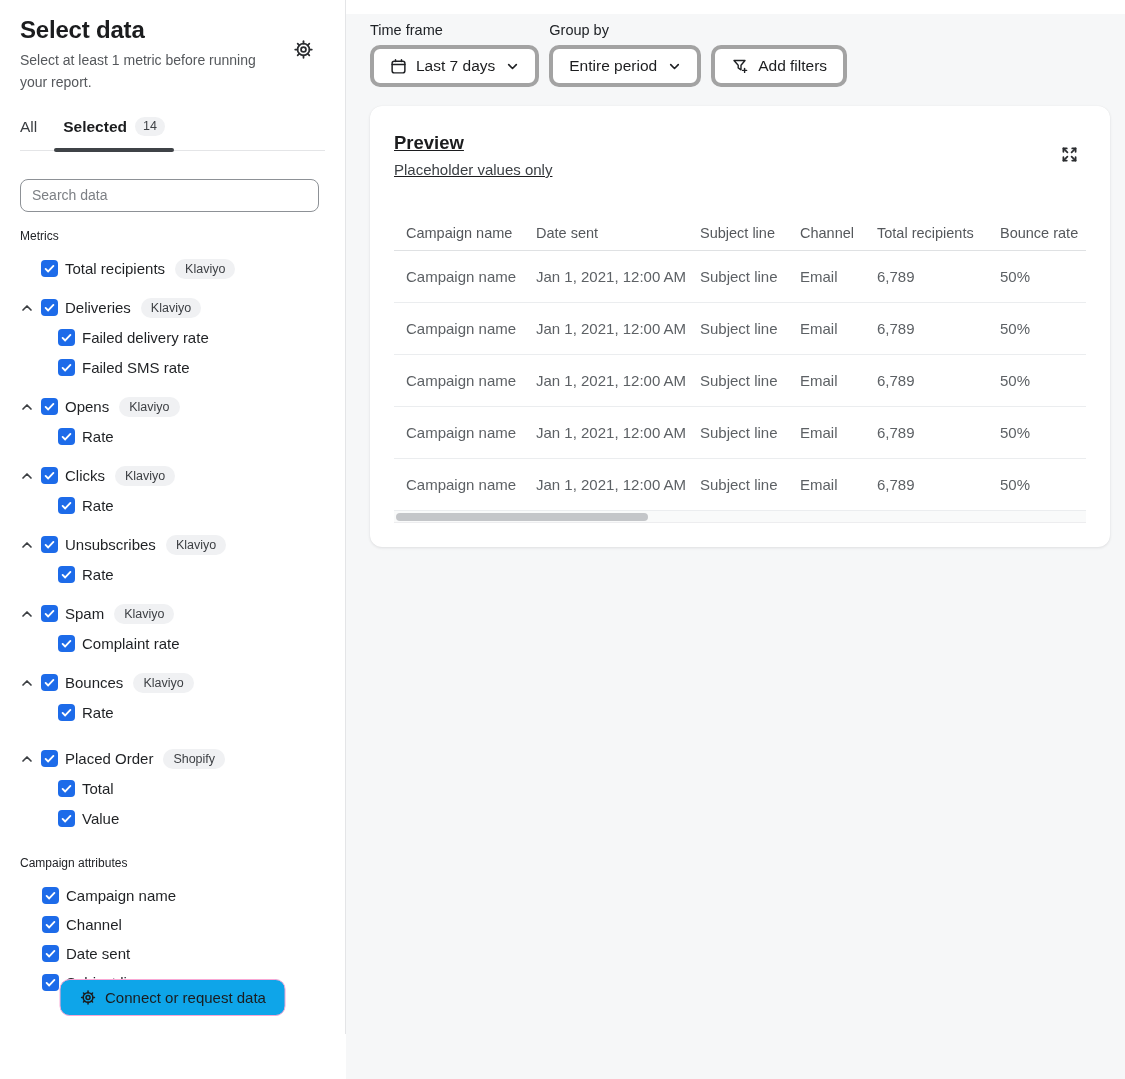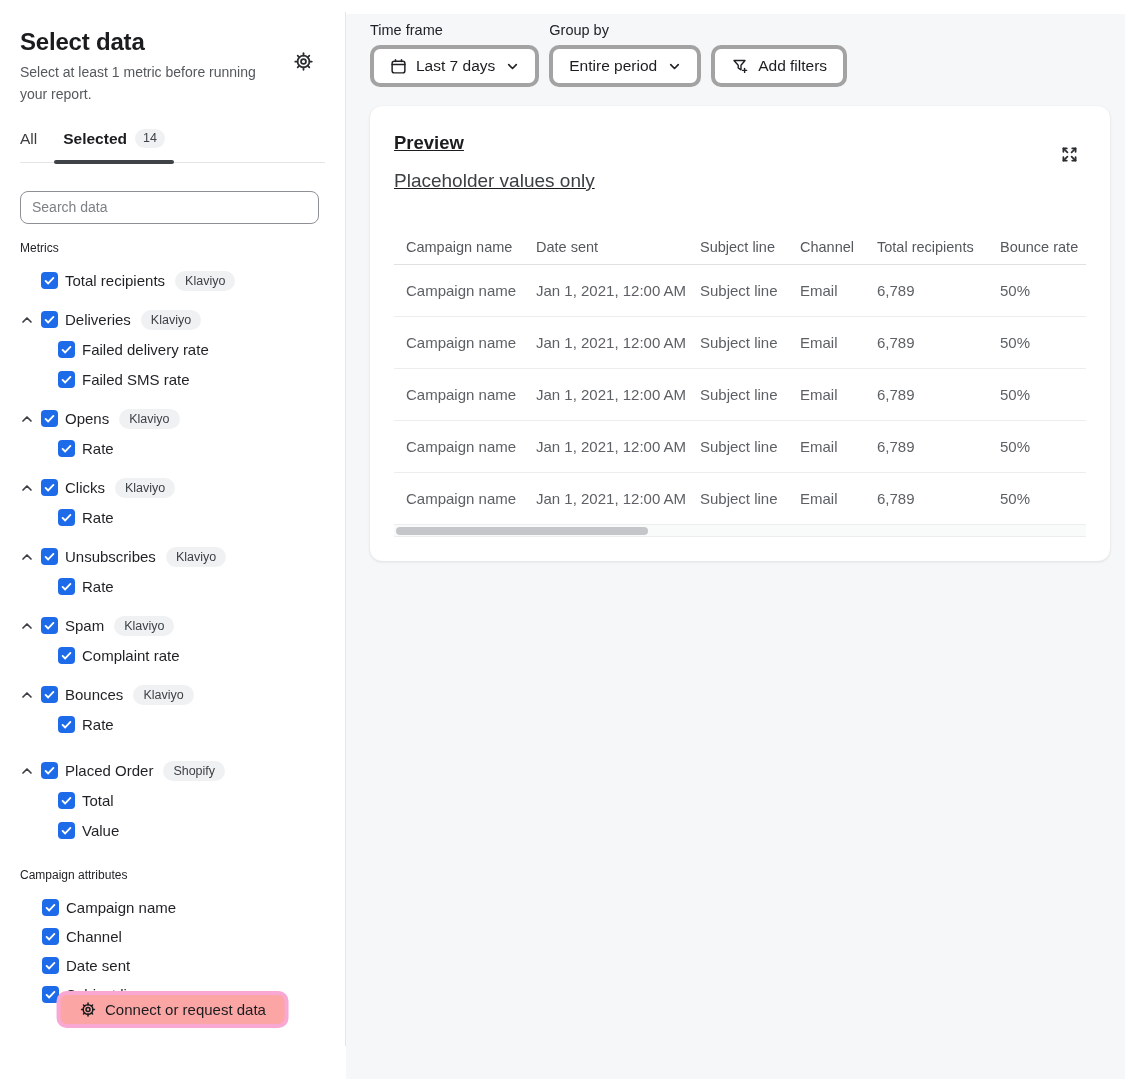--- a/index.html
+++ b/index.html
@@ -4,21 +4,21 @@
 <style>
   * { margin:0; padding:0; box-sizing:border-box; }
   html,body { width:1125px; height:1079px; }
   body {
     font-family:"Liberation Sans", sans-serif;
     background:#ffffff; color:#1c1d1f; overflow:hidden; position:relative;
   }
 
   
   .sidebar {
-    position:absolute; left:0; top:12px; width:346px; height:1034px;
+    position:absolute; left:0; top:0; width:346px; height:1034px;
     background:#ffffff; border-right:1px solid #e4e5e7;
   }
   .sidebar-inner { padding:16px 20px 0 20px; }
   .sidebar h1 { font-size:24px; font-weight:700; letter-spacing:-0.2px; color:#1b1c1e; }
   .sidebar .subtitle {
     margin-top:6px; font-size:14px; line-height:1.55; color:#55585c; max-width:248px;
   }
   .gear-btn {
     position:absolute; top:38px; right:30px; width:22px; height:22px;
     background:none; border:none; cursor:pointer; padding:0; color:#2a2c2f;
@@ -58,21 +58,21 @@
   .row .lbl { font-size:15px; color:#1f2124; margin-right:10px; white-space:nowrap; }
   .pill {
     background:#f0f1f3; color:#3c3f43; font-size:12.5px; border-radius:999px;
     padding:3.5px 10px; line-height:1; white-space:nowrap;
   }
   .attrs-list { margin-top:11px; }
 
   .connect-btn {
     position:absolute; bottom:18px; left:50%; transform:translateX(-50%);
     display:flex; align-items:center; gap:9px; height:37px; padding:0 19px;
-    background:#fca5a5; border:4px solid #f9a8d4; border-radius:10px;
+    background:#0ea5e9; border:1px solid #f9a8d4; border-radius:10px;
     font-family:inherit; font-size:15px; font-weight:500; color:#1b1c1e; cursor:pointer; white-space:nowrap;
   }
 
   
   .main { position:absolute; left:346px; top:0; right:0; bottom:0; background:#ffffff; }
   .main-panel { position:absolute; top:14px; left:0; right:0; bottom:0; background:#f6f7f8; }
 
   .toolbar { display:flex; align-items:flex-end; gap:10px; padding:8px 0 0 24px; }
   .toolbar .field-label { font-size:14.5px; color:#202327; margin-bottom:7px; }
   .ctl-btn {
@@ -82,21 +82,21 @@
   }
   .ctl-btn .chevdn { margin-left:2px; display:flex; }
 
   .preview-card {
     margin:19px 0 0 24px; width:740px; background:#ffffff; border-radius:12px;
     box-shadow:0 1px 3px rgba(20,22,26,0.10), 0 0 1px rgba(20,22,26,0.06);
     padding:26px 24px 24px 24px;
   }
   .preview-head { display:flex; justify-content:space-between; align-items:flex-start;text-decoration:underline; }
   .preview-title { font-size:18.5px; font-weight:700; color:#1b1c1e; }
-  .preview-sub { margin-top:16px; font-size:19px; color:#3c4044; }
+  .preview-sub { margin-top:7px; font-size:15px; color:#3c4044; }
   .expand-btn { background:none; border:none; cursor:pointer; padding:2px; margin:10px 4px 0 0; color:#2b2d30; }
 
   .ptable { margin-top:37px; }
   .trow, .thead {
     display:grid; grid-template-columns:130px 164px 100px 77px 123px 98px;
     padding-left:12px; align-items:center;
   }
   .thead { height:36px; border-bottom:1px solid #dfe1e3; }
   .thead .th { font-size:14.5px; color:#55585c; white-space:nowrap; }
   .trow { height:52px; border-bottom:1px solid #ebedef; }

